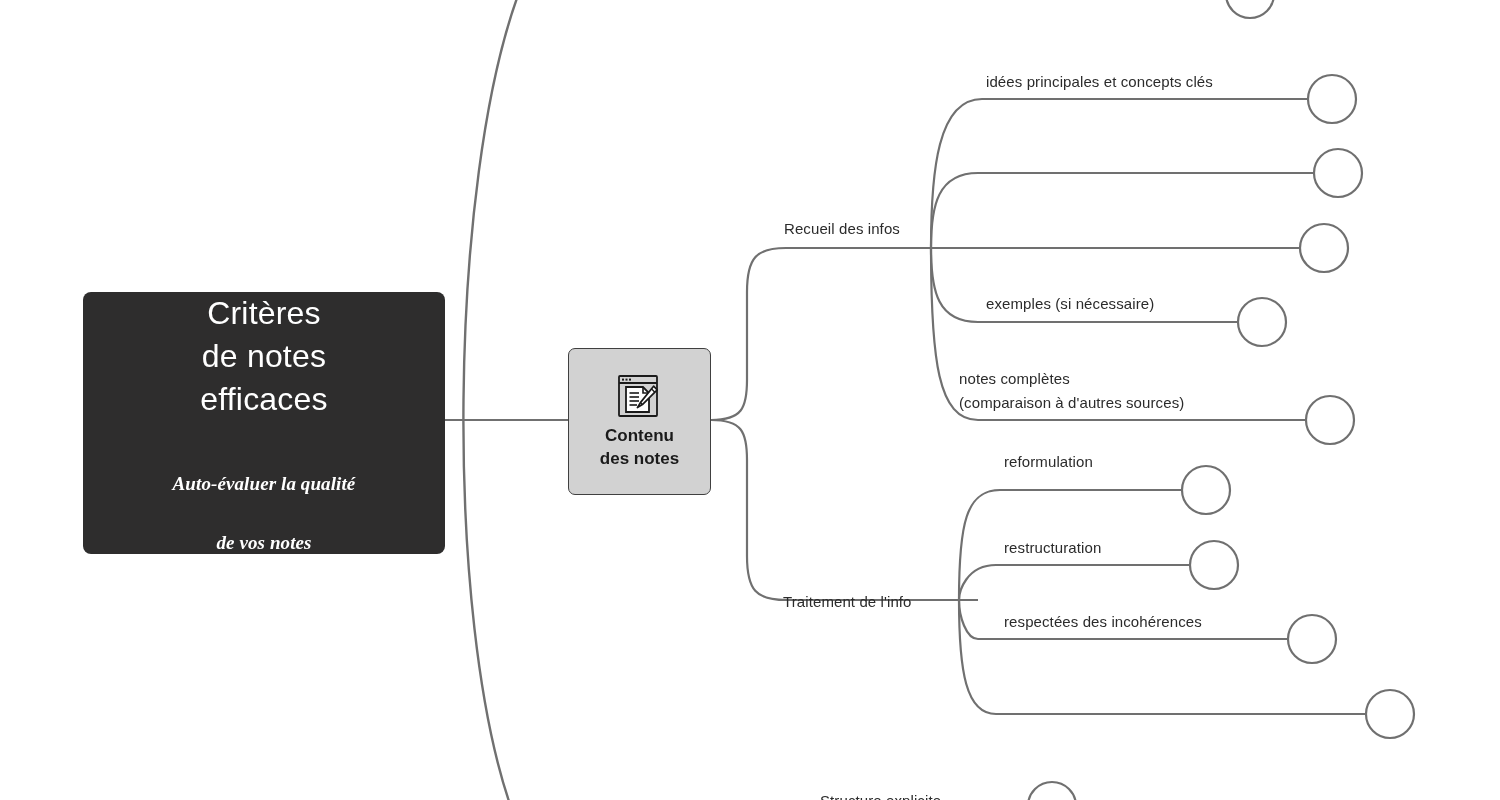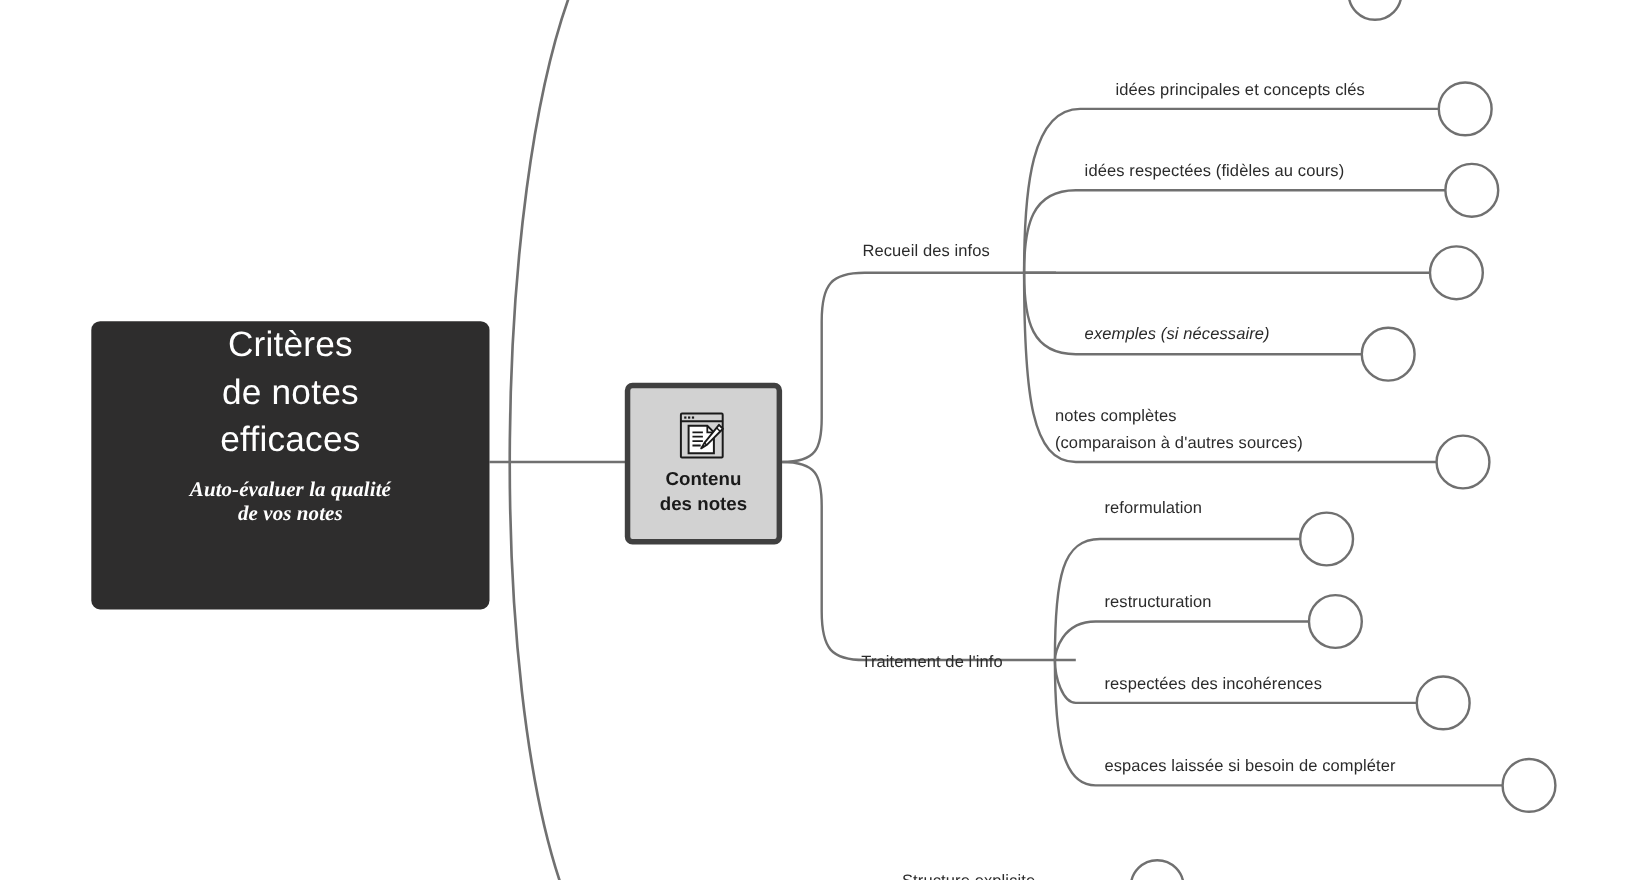--- a/index.html
+++ b/index.html
@@ -24,21 +24,21 @@
   
   #root-node {
     position: absolute;
     left: 83px; top: 292px;
     width: 362px; height: 262px;
     background: #2e2d2d;
     border-radius: 8px;
     display: flex;
     flex-direction: column;
     align-items: center;
-    justify-content: flex-start;
+    justify-content: space-between;
     color: #ffffff;
     z-index: 5;
   }
   #root-title {
     font-size: 32px;
     line-height: 43px;
     text-align: center;
     font-weight: 400;
     letter-spacing: 0.2px;
     white-space: pre-line;
@@ -53,21 +53,21 @@
   }
   #root-sub-1 { margin-top: 14px; }
   #root-sub-2 { }
 
   
   #branch-node-contenu {
     position: absolute;
     left: 568px; top: 348px;
     width: 143px; height: 147px;
     background: #d2d2d2;
-    border: 5px solid #404040;
+    border: 1px solid #404040;
     border-radius: 7px;
     display: flex;
     flex-direction: column;
     align-items: center;
     justify-content: center;
     z-index: 5;
   }
   #branch-node-icon {
     width: 48px; height: 44px;
     margin-bottom: 6px;
@@ -181,26 +181,24 @@
         <line x1="35.2" y1="14.6" x2="38.8" y2="18.2"></line>
       </g>
     </svg>
     <div id="branch-node-label">Contenu
 des notes</div>
   </div>
 
   <div class="branch-label" style="left:784px; top:220px;">Recueil des infos</div>
   <div class="branch-label" style="left:783px; top:573px;margin-top:20px;">Traitement de l'info</div>
 
-  <div class="leaf-label" style="left:986px; top:70px;margin-left:28px;">idées principales et concepts clés</div>
-  <div class="leaf-label" style="left:986px; top:144px;">idées respectées (fidèles au cours)</div>
-  <div class="leaf-label" style="left:986px; top:292px;font-style:italic;">exemples (si nécessaire)</div>
+  <div class="leaf-label" style="left:986px; top:70px;">idées principales et concepts clés</div>
+  <div class="leaf-label" style="left:986px; top:292px;">exemples (si nécessaire)</div>
   <div class="leaf-label" style="left:959px; top:367px;">notes complètes
 (comparaison à d'autres sources)</div>
 
   <div class="leaf-label" style="left:1004px; top:450px;">reformulation</div>
   <div class="leaf-label" style="left:1004px; top:536px;">restructuration</div>
   <div class="leaf-label" style="left:1004px; top:610px;">respectées des incohérences</div>
-  <div class="leaf-label" style="left:1004px; top:685px;">espaces laissée si besoin de compléter</div>
 
   <div class="leaf-label" style="left:820px; top:789px;">Structure explicite</div>
 
 </div>
 
 </body></html>

